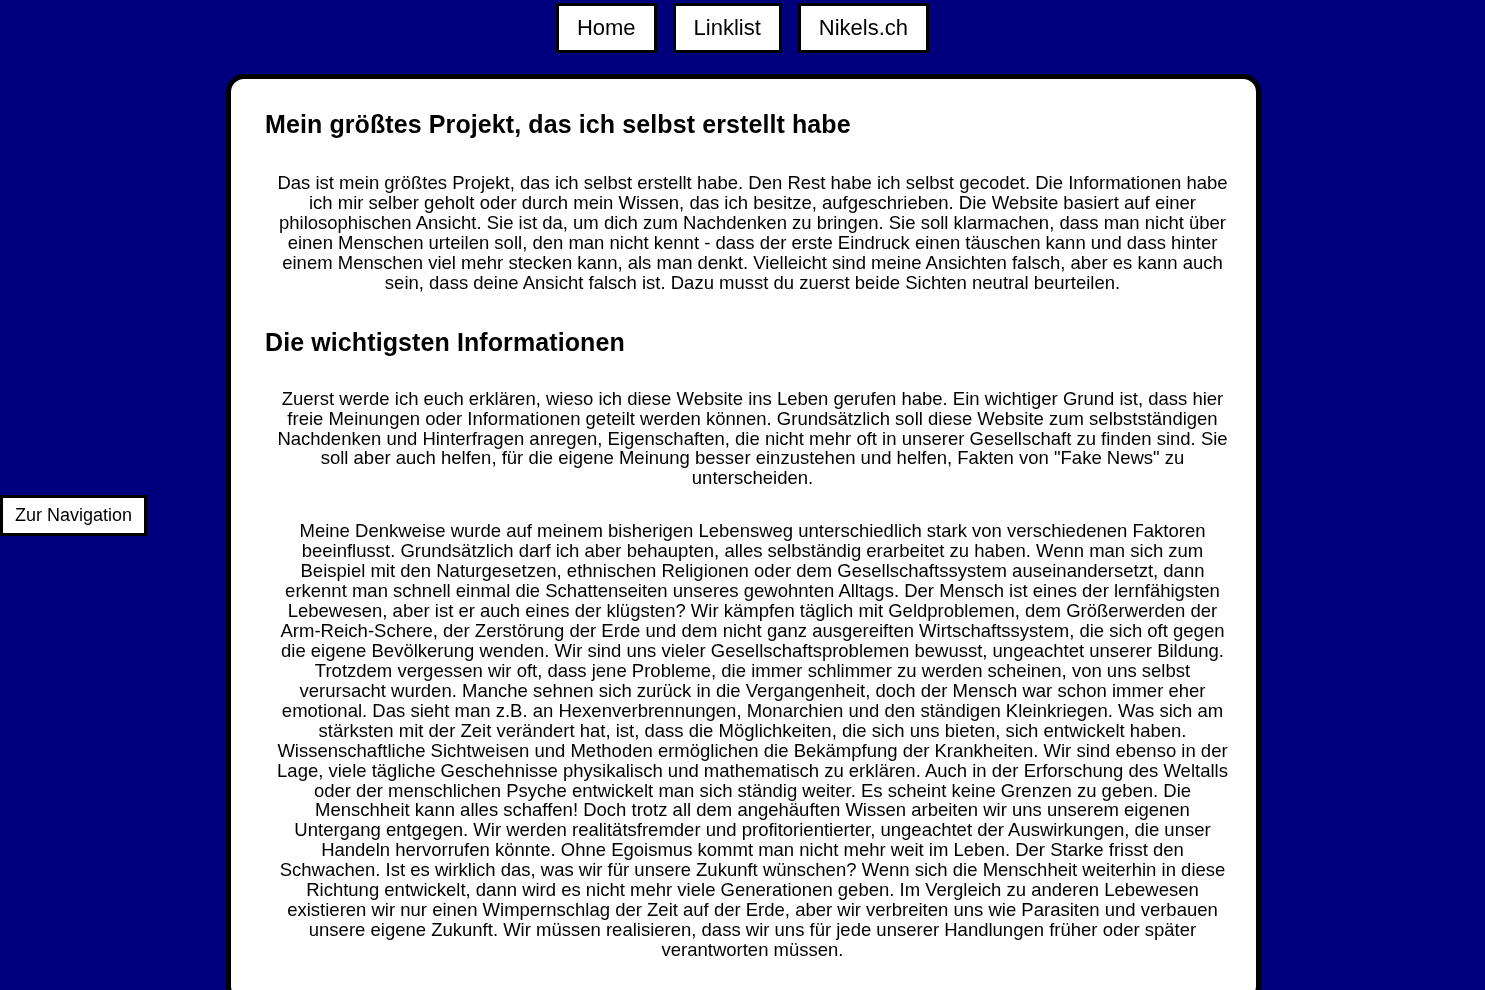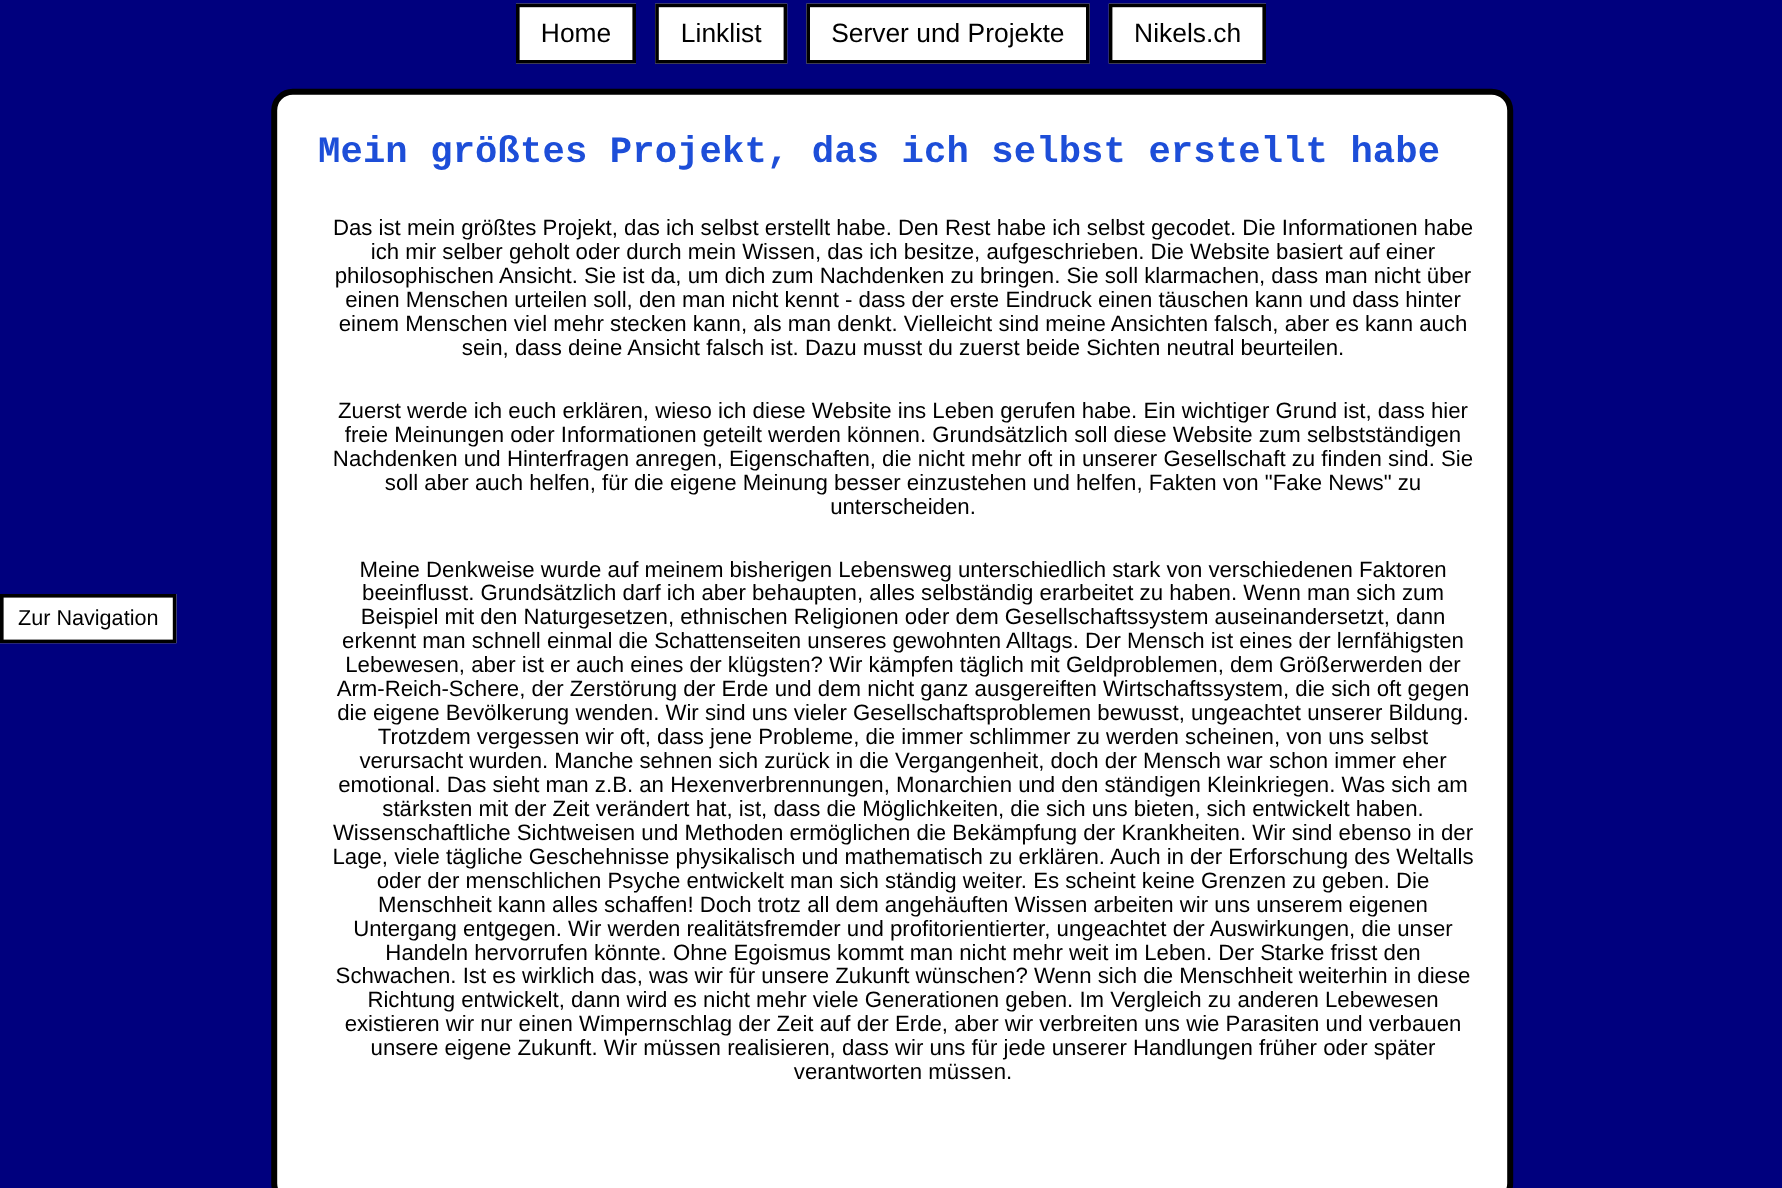--- a/index.html
+++ b/index.html
@@ -73,24 +73,24 @@
     border-radius: 18px;
     overflow: hidden;
     padding: 18px 22px 0 22px;
   }
 
   .card-inner {
     padding: 0;
   }
 
   h1.page-title {
-    font-family: Liberation Mono, monospace;
-    font-size: 31px;
+    font-family: Liberation Sans, sans-serif;
+    font-size: 25px;
     font-weight: bold;
-    color: #1d4ed8;
+    color: #000000;
     margin: 12px 0 0 12px;
     line-height: 1.2;
     letter-spacing: 0.1px;
   }
 
   h2.section-title {
     font-family: "Liberation Sans", sans-serif;
     font-size: 25px;
     font-weight: bold;
     color: #000000;
@@ -119,40 +119,38 @@
 <body>
 
 <nav id="navbar">
   <a class="nav-btn" href="#">
     <span>Home</span>
   </a>
   <a class="nav-btn" href="#">
     <span>Linklist</span>
   </a>
   <a class="nav-btn" href="#">
-    <span>Server und Projekte</span>
-  </a>
-  <a class="nav-btn" href="#">
     <span>Nikels.ch</span>
   </a>
 </nav>
 
 <div id="zur-navigation">
   <span>Zur Navigation</span>
 </div>
 
 <main id="content-card">
   <div class="card-inner">
 
     <h1 class="page-title">Mein größtes Projekt, das ich selbst erstellt habe</h1>
 
     <div class="gap-intro"></div>
 
     <p class="body-text">Das ist mein größtes Projekt, das ich selbst erstellt habe. Den Rest habe ich selbst gecodet. Die Informationen habe ich mir selber geholt oder durch mein Wissen, das ich besitze, aufgeschrieben. Die Website basiert auf einer philosophischen Ansicht. Sie ist da, um dich zum Nachdenken zu bringen. Sie soll klarmachen, dass man nicht über einen Menschen urteilen soll, den man nicht kennt - dass der erste Eindruck einen täuschen kann und dass hinter einem Menschen viel mehr stecken kann, als man denkt. Vielleicht sind meine Ansichten falsch, aber es kann auch sein, dass deine Ansicht falsch ist. Dazu musst du zuerst beide Sichten neutral beurteilen.</p>
 
+    <h2 class="section-title">Die wichtigsten Informationen</h2>
 
     <div class="gap-sec"></div>
 
     <p class="body-text">Zuerst werde ich euch erklären, wieso ich diese Website ins Leben gerufen habe. Ein wichtiger Grund ist, dass hier freie Meinungen oder Informationen geteilt werden können. Grundsätzlich soll diese Website zum selbstständigen Nachdenken und Hinterfragen anregen, Eigenschaften, die nicht mehr oft in unserer Gesellschaft zu finden sind. Sie soll aber auch helfen, für die eigene Meinung besser einzustehen und helfen, Fakten von "Fake News" zu unterscheiden.</p>
 
     <div class="gap-para"></div>
 
     <p class="body-text">Meine Denkweise wurde auf meinem bisherigen Lebensweg unterschiedlich stark von verschiedenen Faktoren beeinflusst. Grundsätzlich darf ich aber behaupten, alles selbständig erarbeitet zu haben. Wenn man sich zum Beispiel mit den Naturgesetzen, ethnischen Religionen oder dem Gesellschaftssystem auseinandersetzt, dann erkennt man schnell einmal die Schattenseiten unseres gewohnten Alltags. Der Mensch ist eines der lernfähigsten Lebewesen, aber ist er auch eines der klügsten? Wir kämpfen täglich mit Geldproblemen, dem Größerwerden der Arm-Reich-Schere, der Zerstörung der Erde und dem nicht ganz ausgereiften Wirtschaftssystem, die sich oft gegen die eigene Bevölkerung wenden. Wir sind uns vieler Gesellschaftsproblemen bewusst, ungeachtet unserer Bildung. Trotzdem vergessen wir oft, dass jene Probleme, die immer schlimmer zu werden scheinen, von uns selbst verursacht wurden. Manche sehnen sich zurück in die Vergangenheit, doch der Mensch war schon immer eher emotional. Das sieht man z.B. an Hexenverbrennungen, Monarchien und den ständigen Kleinkriegen. Was sich am stärksten mit der Zeit verändert hat, ist, dass die Möglichkeiten, die sich uns bieten, sich entwickelt haben. Wissenschaftliche Sichtweisen und Methoden ermöglichen die Bekämpfung der Krankheiten. Wir sind ebenso in der Lage, viele tägliche Geschehnisse physikalisch und mathematisch zu erklären. Auch in der Erforschung des Weltalls oder der menschlichen Psyche entwickelt man sich ständig weiter. Es scheint keine Grenzen zu geben. Die Menschheit kann alles schaffen! Doch trotz all dem angehäuften Wissen arbeiten wir uns unserem eigenen Untergang entgegen. Wir werden realitätsfremder und profitorientierter, ungeachtet der Auswirkungen, die unser Handeln hervorrufen könnte. Ohne Egoismus kommt man nicht mehr weit im Leben. Der Starke frisst den Schwachen. Ist es wirklich das, was wir für unsere Zukunft wünschen? Wenn sich die Menschheit weiterhin in diese Richtung entwickelt, dann wird es nicht mehr viele Generationen geben. Im Vergleich zu anderen Lebewesen existieren wir nur einen Wimpernschlag der Zeit auf der Erde, aber wir verbreiten uns wie Parasiten und verbauen unsere eigene Zukunft. Wir müssen realisieren, dass wir uns für jede unserer Handlungen früher oder später verantworten müssen.</p>
 
     <div class="gap-small"></div>

